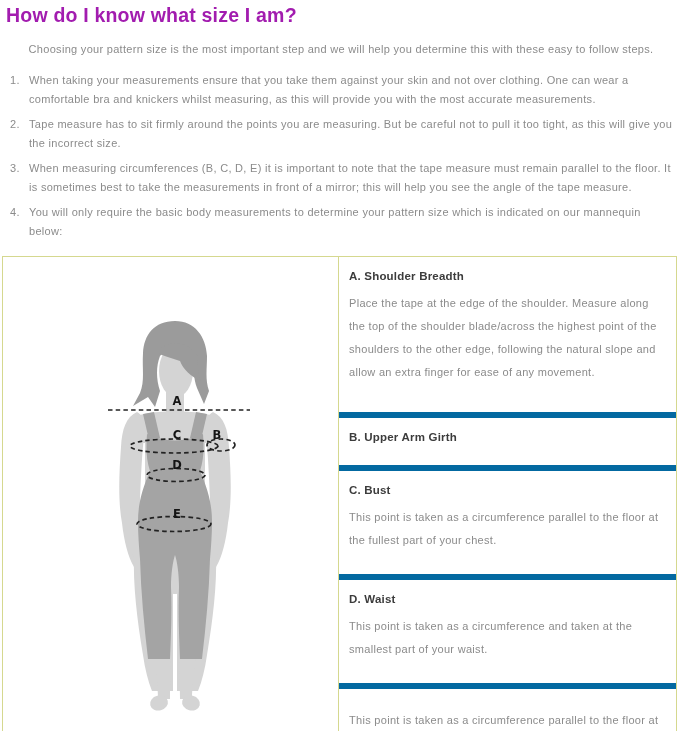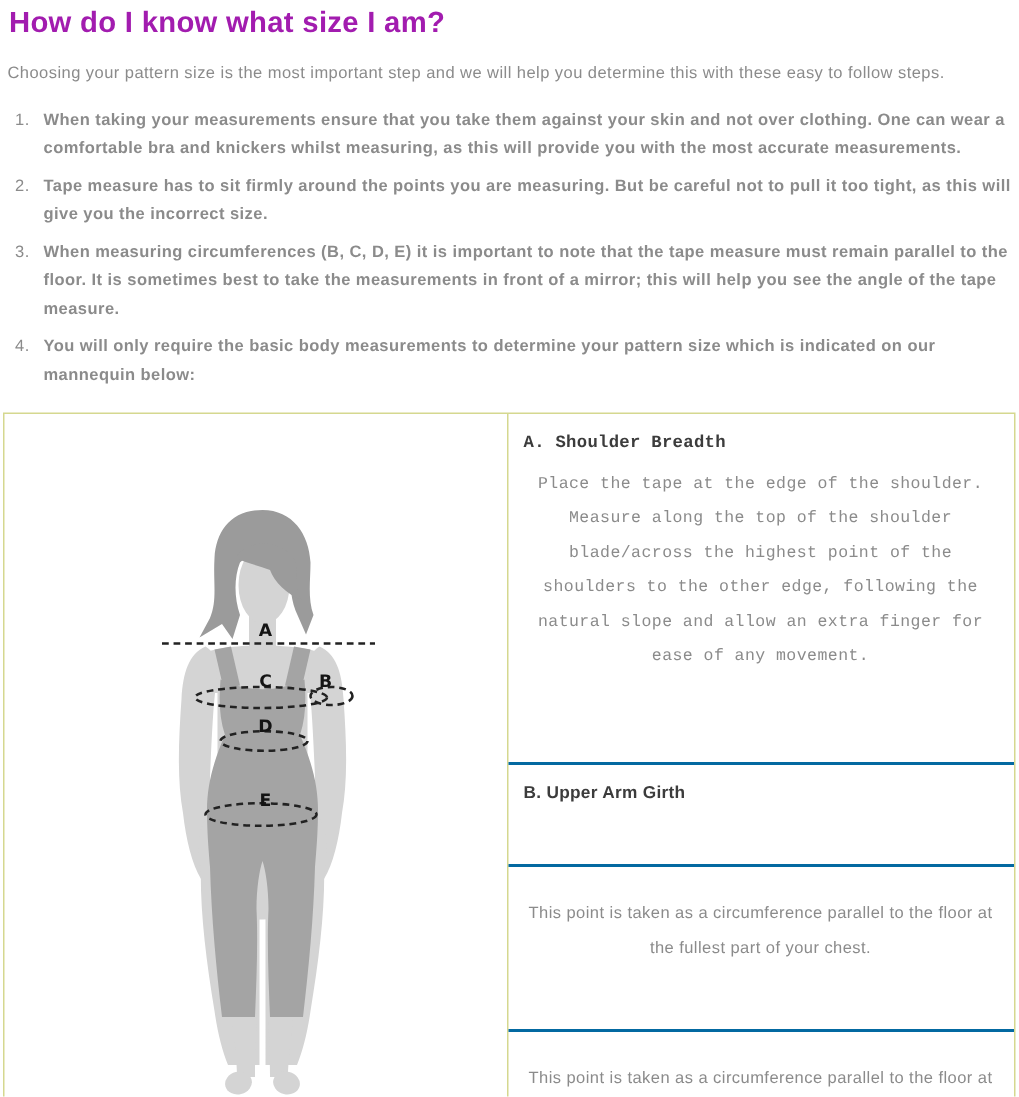--- a/index.html
+++ b/index.html
@@ -9,46 +9,46 @@
     -webkit-font-smoothing:antialiased;
   }
   .page { padding:0 2px 3px 2px; }
 
   .page-title {
     font-size:19.5px; font-weight:bold; color:#a21caf;
     letter-spacing:0.2px; margin:4px 0 0 4px;
   }
   .intro {
     font-size:11px; color:#8b8b8b; letter-spacing:0.3px;
-    margin:15px 0 13px 3px; line-height:15px;
+    margin:15px 0 13px 3px; line-height:15px;text-align:center;
   }
   .steps { margin-top:14px; }
   .step { display:flex; margin-bottom:6px; padding-left:8px; }
   .step-num { flex:none; width:19px; font-size:11px; color:#8b8b8b; line-height:19px; letter-spacing:0.3px; }
-  .step-text { flex:1; font-size:11px; color:#8b8b8b; line-height:19px; letter-spacing:0.3px; padding-right:2px;font-weight:bold; }
+  .step-text { flex:1; font-size:11px; color:#8b8b8b; line-height:19px; letter-spacing:0.3px; padding-right:2px; }
 
   .size-box {
     display:flex; border:1px solid #d5d88f; margin-top:15px;
     background:#ffffff;
   }
   .figure-cell { flex:none; width:335px; border-right:1px solid #d5d88f; }
   .figure-cell svg { display:block; }
 
   .info-cell { flex:1; display:flex; flex-direction:column; min-width:0; }
   .m-section { padding:10px 9px 8px 9px; box-sizing:border-box; overflow:hidden; }
-  .m-section + .m-section { border-top:2px solid #0369a1; }
-  .sec-a { flex:139 0 auto;font-family:Liberation Mono, monospace; }
+  .m-section + .m-section { border-top:6px solid #0369a1; }
+  .sec-a { flex:139 0 auto; }
   .sec-rest { flex:95 0 auto; }
   .m-title {
     font-size:11.5px; font-weight:bold; color:#3c3c3c;
     letter-spacing:0.2px; margin:3px 0 0 1px;
   }
   .m-desc {
     font-size:11px; color:#8b8b8b; line-height:23px;
-    letter-spacing:0.3px; margin:10px 2px 0 1px;text-align:center;
+    letter-spacing:0.3px; margin:10px 2px 0 1px;
   }
 </style>
 </head>
 <body>
 
 <div class="page">
 
   <div class="page-title">How do I know what size I am?</div>
 
   <div class="intro">Choosing your pattern size is the most important step and we will help you determine this with these easy to follow steps.</div>
@@ -126,21 +126,26 @@
 
     <div class="info-cell">
       <div class="m-section sec-a">
         <div class="m-title">A. Shoulder Breadth</div>
         <div class="m-desc">Place the tape at the edge of the shoulder. Measure along the top of the shoulder blade/across the highest point of the shoulders to the other edge, following the natural slope and allow an extra finger for ease of any movement.</div>
       </div>
       <div class="m-section sec-rest">
         <div class="m-title">B. Upper Arm Girth</div>
       </div>
       <div class="m-section sec-rest">
+        <div class="m-title">C. Bust</div>
         <div class="m-desc">This point is taken as a circumference parallel to the floor at the fullest part of your chest.</div>
+      </div>
+      <div class="m-section sec-rest">
+        <div class="m-title">D. Waist</div>
+        <div class="m-desc">This point is taken as a circumference and taken at the smallest part of your waist.</div>
       </div>
       <div class="m-section sec-rest">
         <div class="m-desc">This point is taken as a circumference parallel to the floor at the widest part of your hips.</div>
       </div>
     </div>
 
   </div>
 </div>
 
 </body></html>

